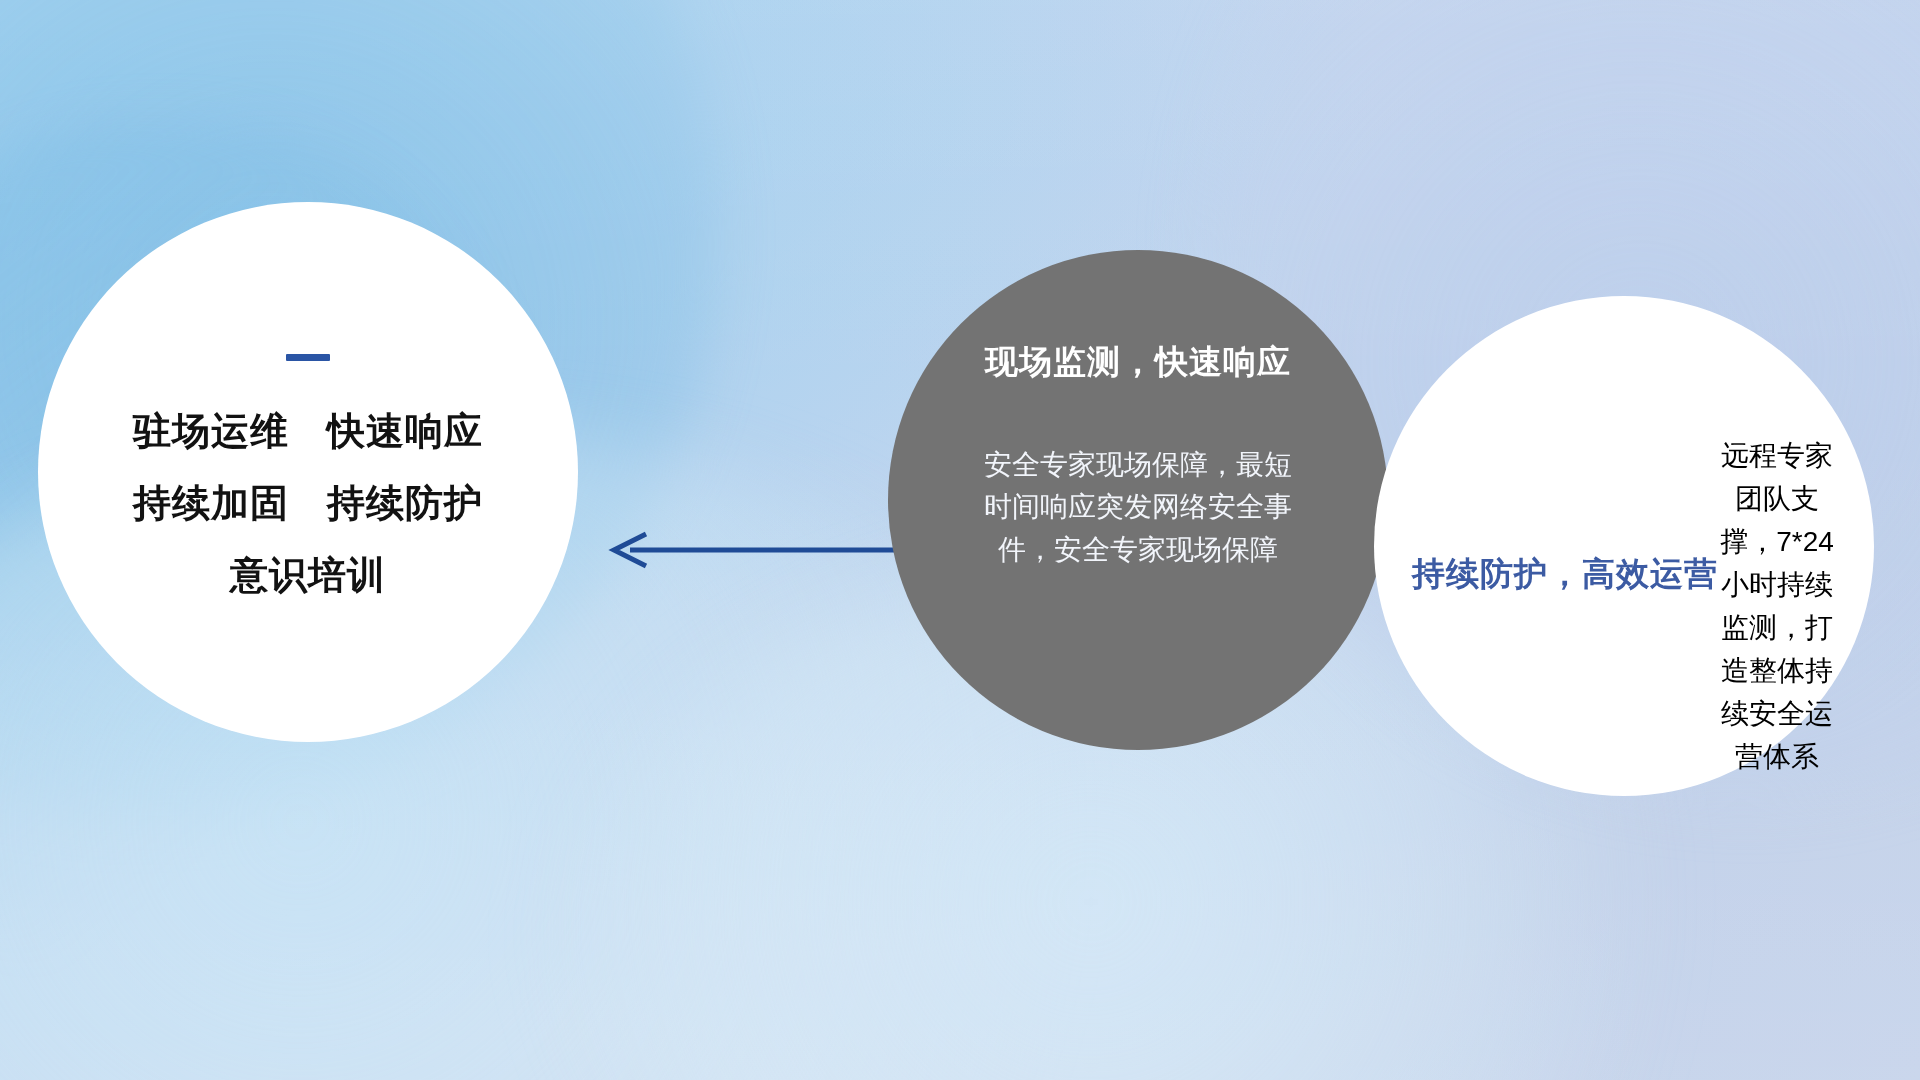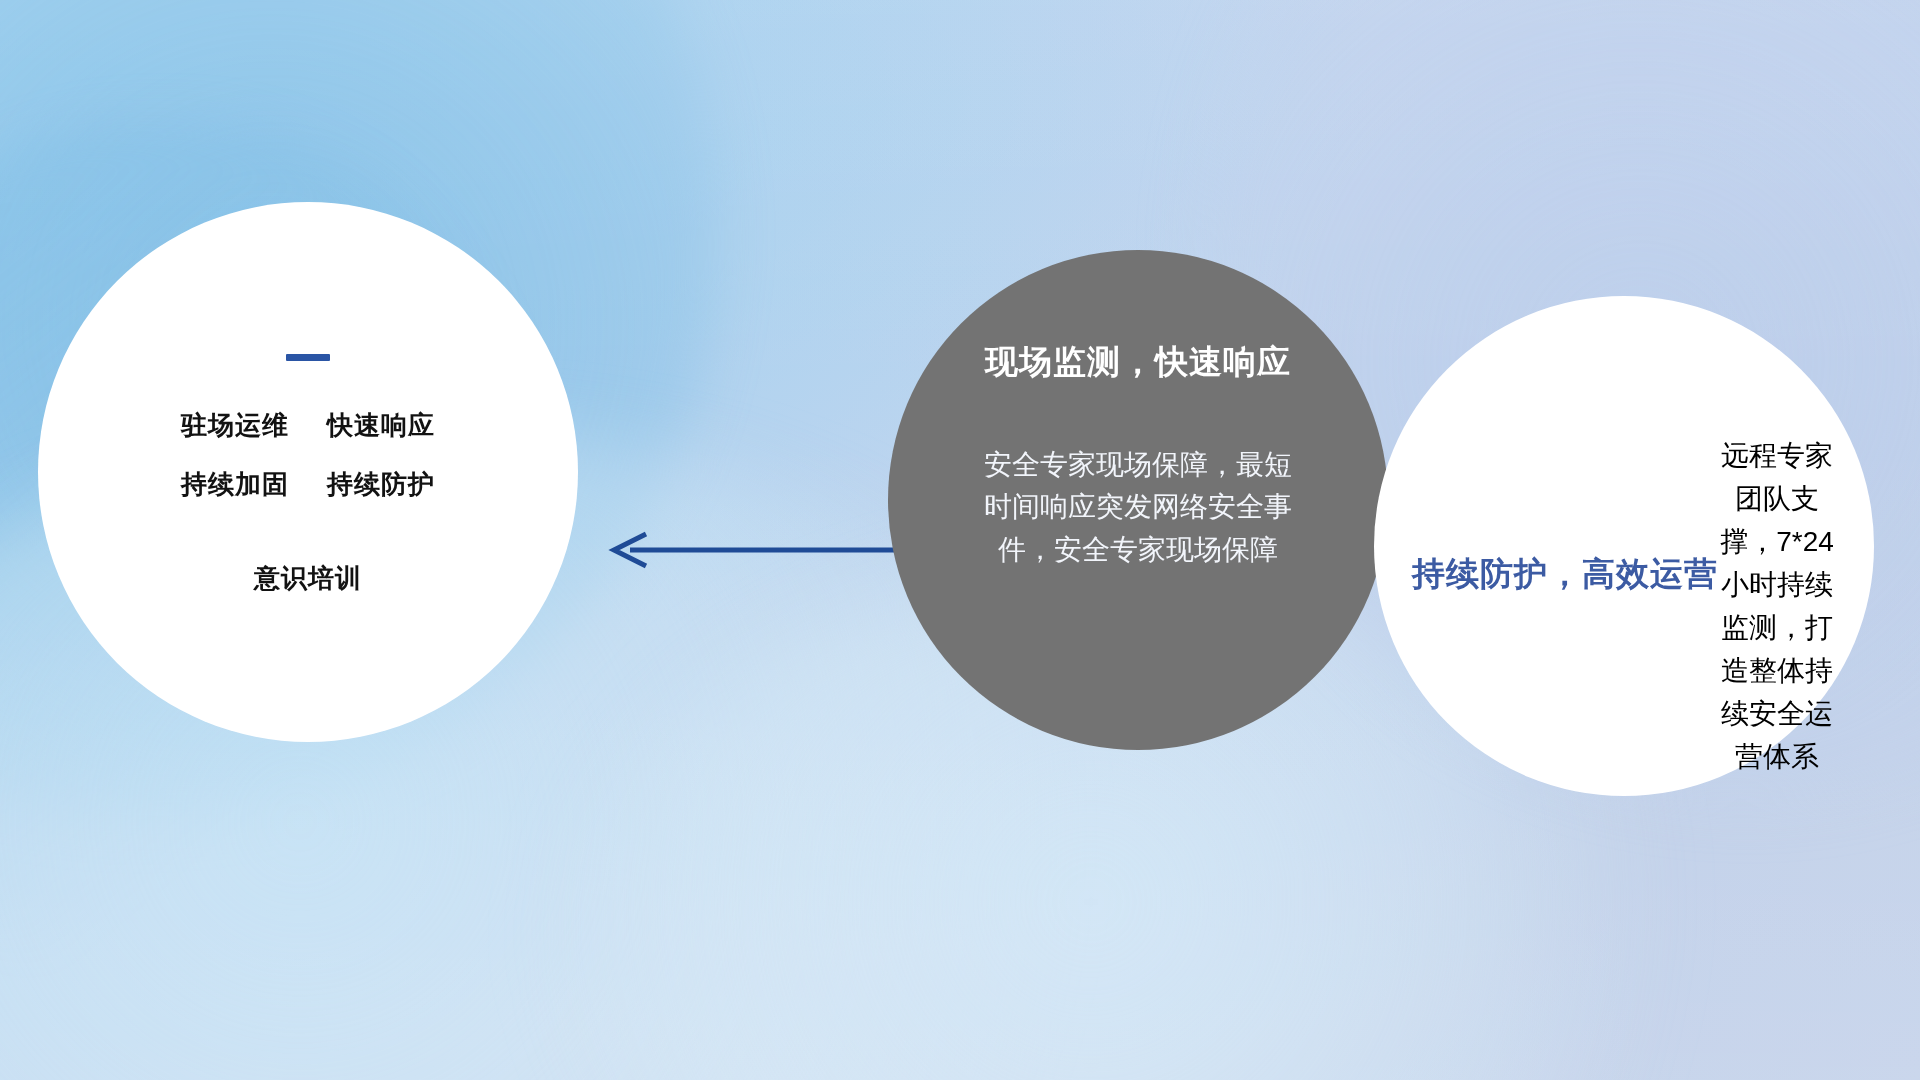--- a/index.html
+++ b/index.html
@@ -84,24 +84,24 @@
   }
   .accent-dash {
     width:44px; height:7px; border-radius:1px;
     background:#2a55a5; margin-bottom:50px;
   }
   .tag-row {
     display:flex; justify-content:center; align-items:baseline;
     gap:38px; margin-bottom:30px;
   }
   .tag {
-    font-size:26px; font-weight:bold; color:#121212;
+    font-size:38px; font-weight:bold; color:#121212;
     letter-spacing:1px; white-space:nowrap; line-height:1.1;
   }
-  .tag-row-single { margin-bottom:0;margin-top:36px; }
+  .tag-row-single { margin-bottom:0; }
 
   
   .mid-inner {
     position:absolute; left:0; right:0; top:0; bottom:0;
     padding:92px 44px 0 44px;
     display:flex; flex-direction:column; align-items:center;
   }
   .mid-title {
     font-size:33px; font-weight:bold; color:#ffffff;
     letter-spacing:1px; white-space:nowrap; line-height:1.2;

